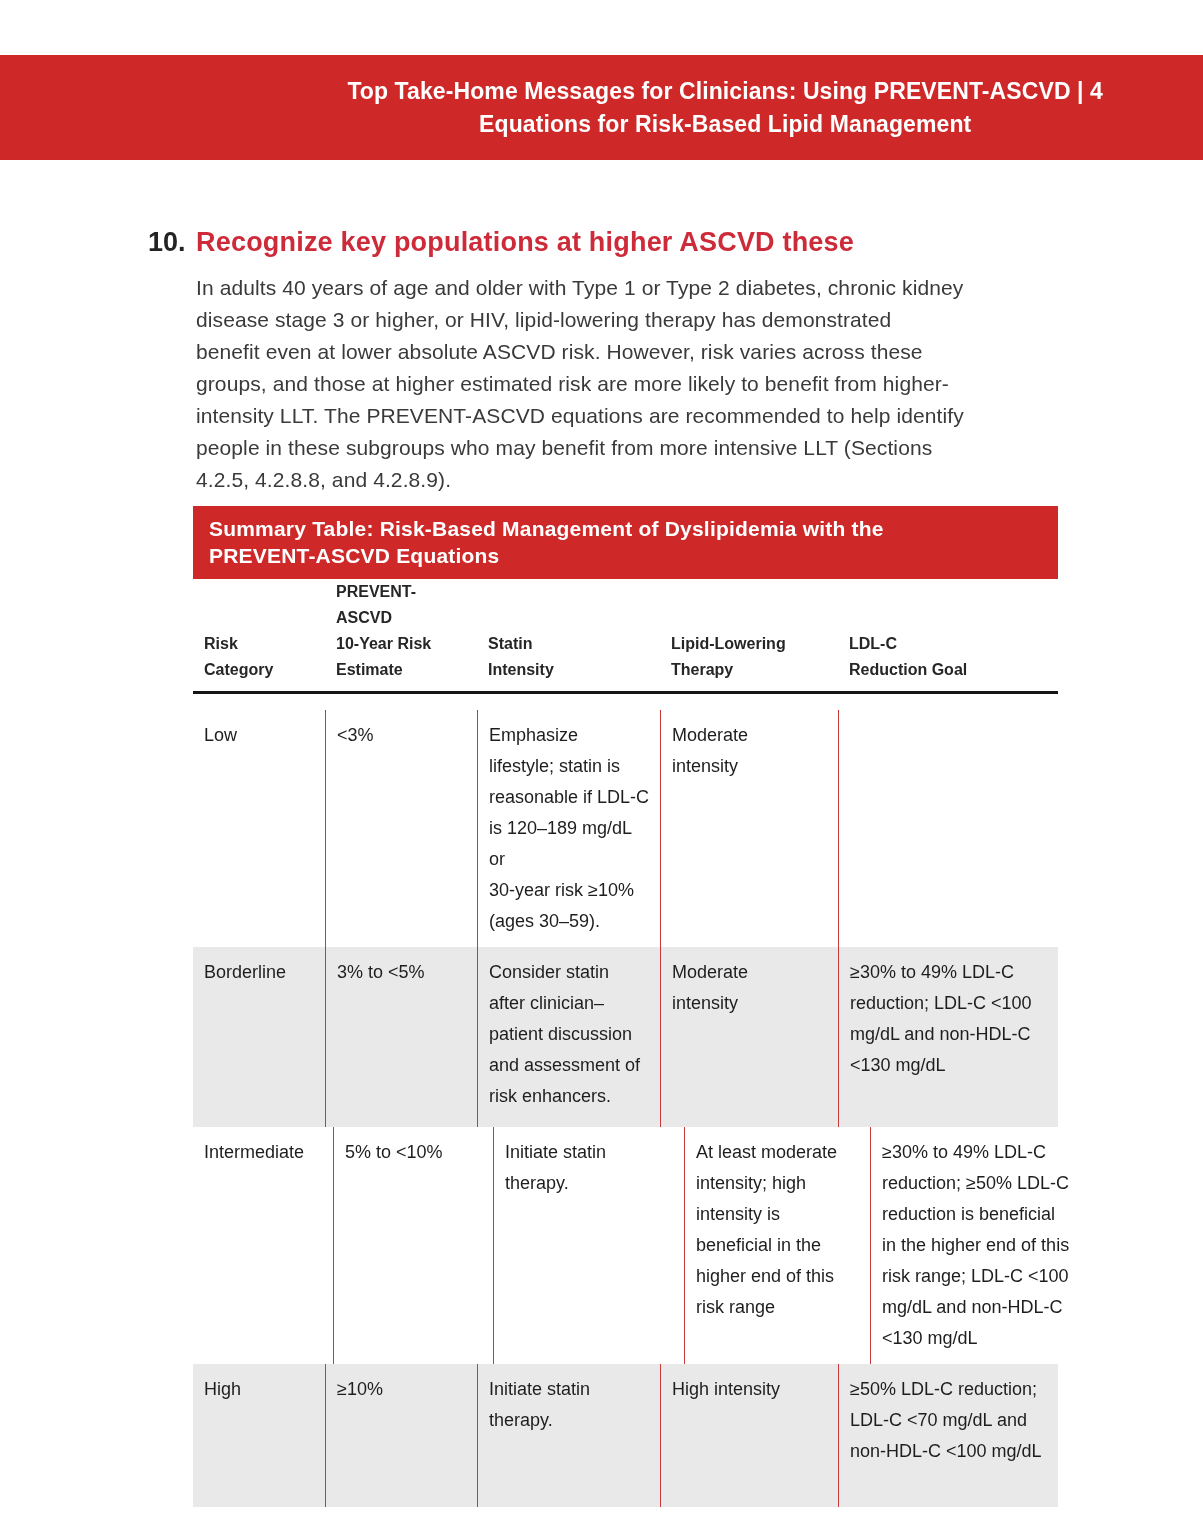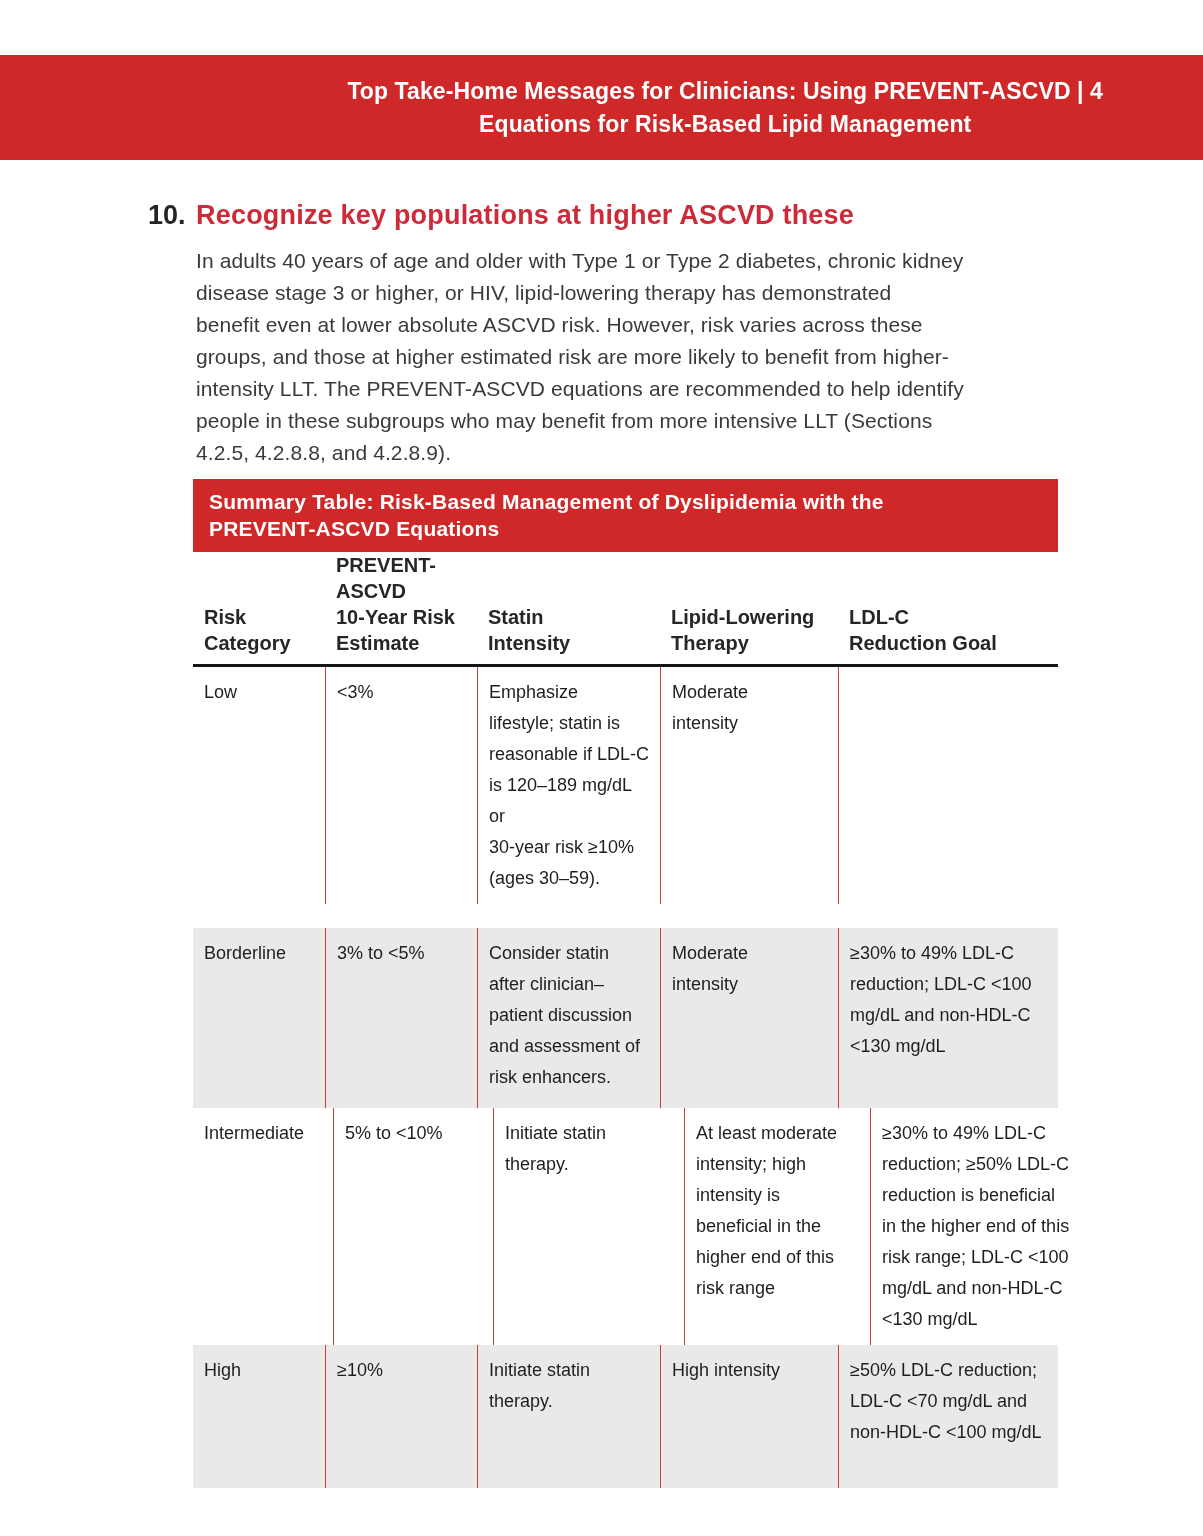--- a/index.html
+++ b/index.html
@@ -19,21 +19,21 @@
   .banner{
     margin-top:55px;height:105px;width:100%;
     background:var(--banner-red);
     display:flex;align-items:center;justify-content:flex-end;
     padding-right:100px;
   }
   .banner-text{
     color:#ffffff;font-weight:bold;font-size:23px;line-height:33px;
     text-align:center;white-space:pre-line;letter-spacing:0.1px;
   }
-  .section{margin:40px 0 0 148px;}
+  .section{margin:67px 0 0 148px;}
   .heading-row{display:flex;align-items:baseline;}
   .heading-num{
     font-size:27px;font-weight:bold;color:#242424;width:48px;flex:0 0 48px;
   }
   .heading-title{
     font-size:27px;font-weight:bold;color:var(--heading-red);letter-spacing:0.2px;
   }
   .body-text{
     margin:14px 0 0 48px;width:880px;
     font-size:21px;line-height:32px;color:#3a3a3a;
@@ -44,35 +44,35 @@
     background:var(--banner-red);color:#ffffff;
     font-size:21px;font-weight:bold;line-height:27px;
     padding:9px 16px 10px 16px;white-space:pre-line;letter-spacing:0.2px;
   }
   .thead{
     display:grid;grid-template-columns:132px 152px 183px 178px 220px;
     height:115px;align-items:end;
     border-bottom:3px solid #151515;
   }
   .th{
-    font-size:20px;font-weight:bold;line-height:26px;color:#262626;
+    font-size:16px;font-weight:bold;line-height:26px;color:#262626;
     padding:0 8px 9px 11px;white-space:pre-line;
   }
   .trow{
     display:grid;grid-template-columns:132px 152px 183px 178px 220px;
   }
   .td{
     font-size:18px;line-height:31px;color:#1e1e1e;
     padding:10px 8px 10px 11px;white-space:pre-line;
   }
   .trow .td + .td{border-left:1px solid var(--divider-red);}
   .row-gray{background:var(--row-gray);}
   .row-white{background:#ffffff;}
-  .row-low{min-height:206px;}
-  .row-borderline{min-height:180px;margin-top:24px;}
+  .row-low{min-height:206px;margin-top:16px;}
+  .row-borderline{min-height:180px;}
   .row-intermediate{min-height:234px;gap:8px;}
   .row-high{min-height:143px;}
   .footer{
     margin:36px 0 0 141px;
     font-size:15px;color:#6e6e6e;white-space:pre;letter-spacing:0.1px;
   }
 </style>
 </head>
 <body>
 

